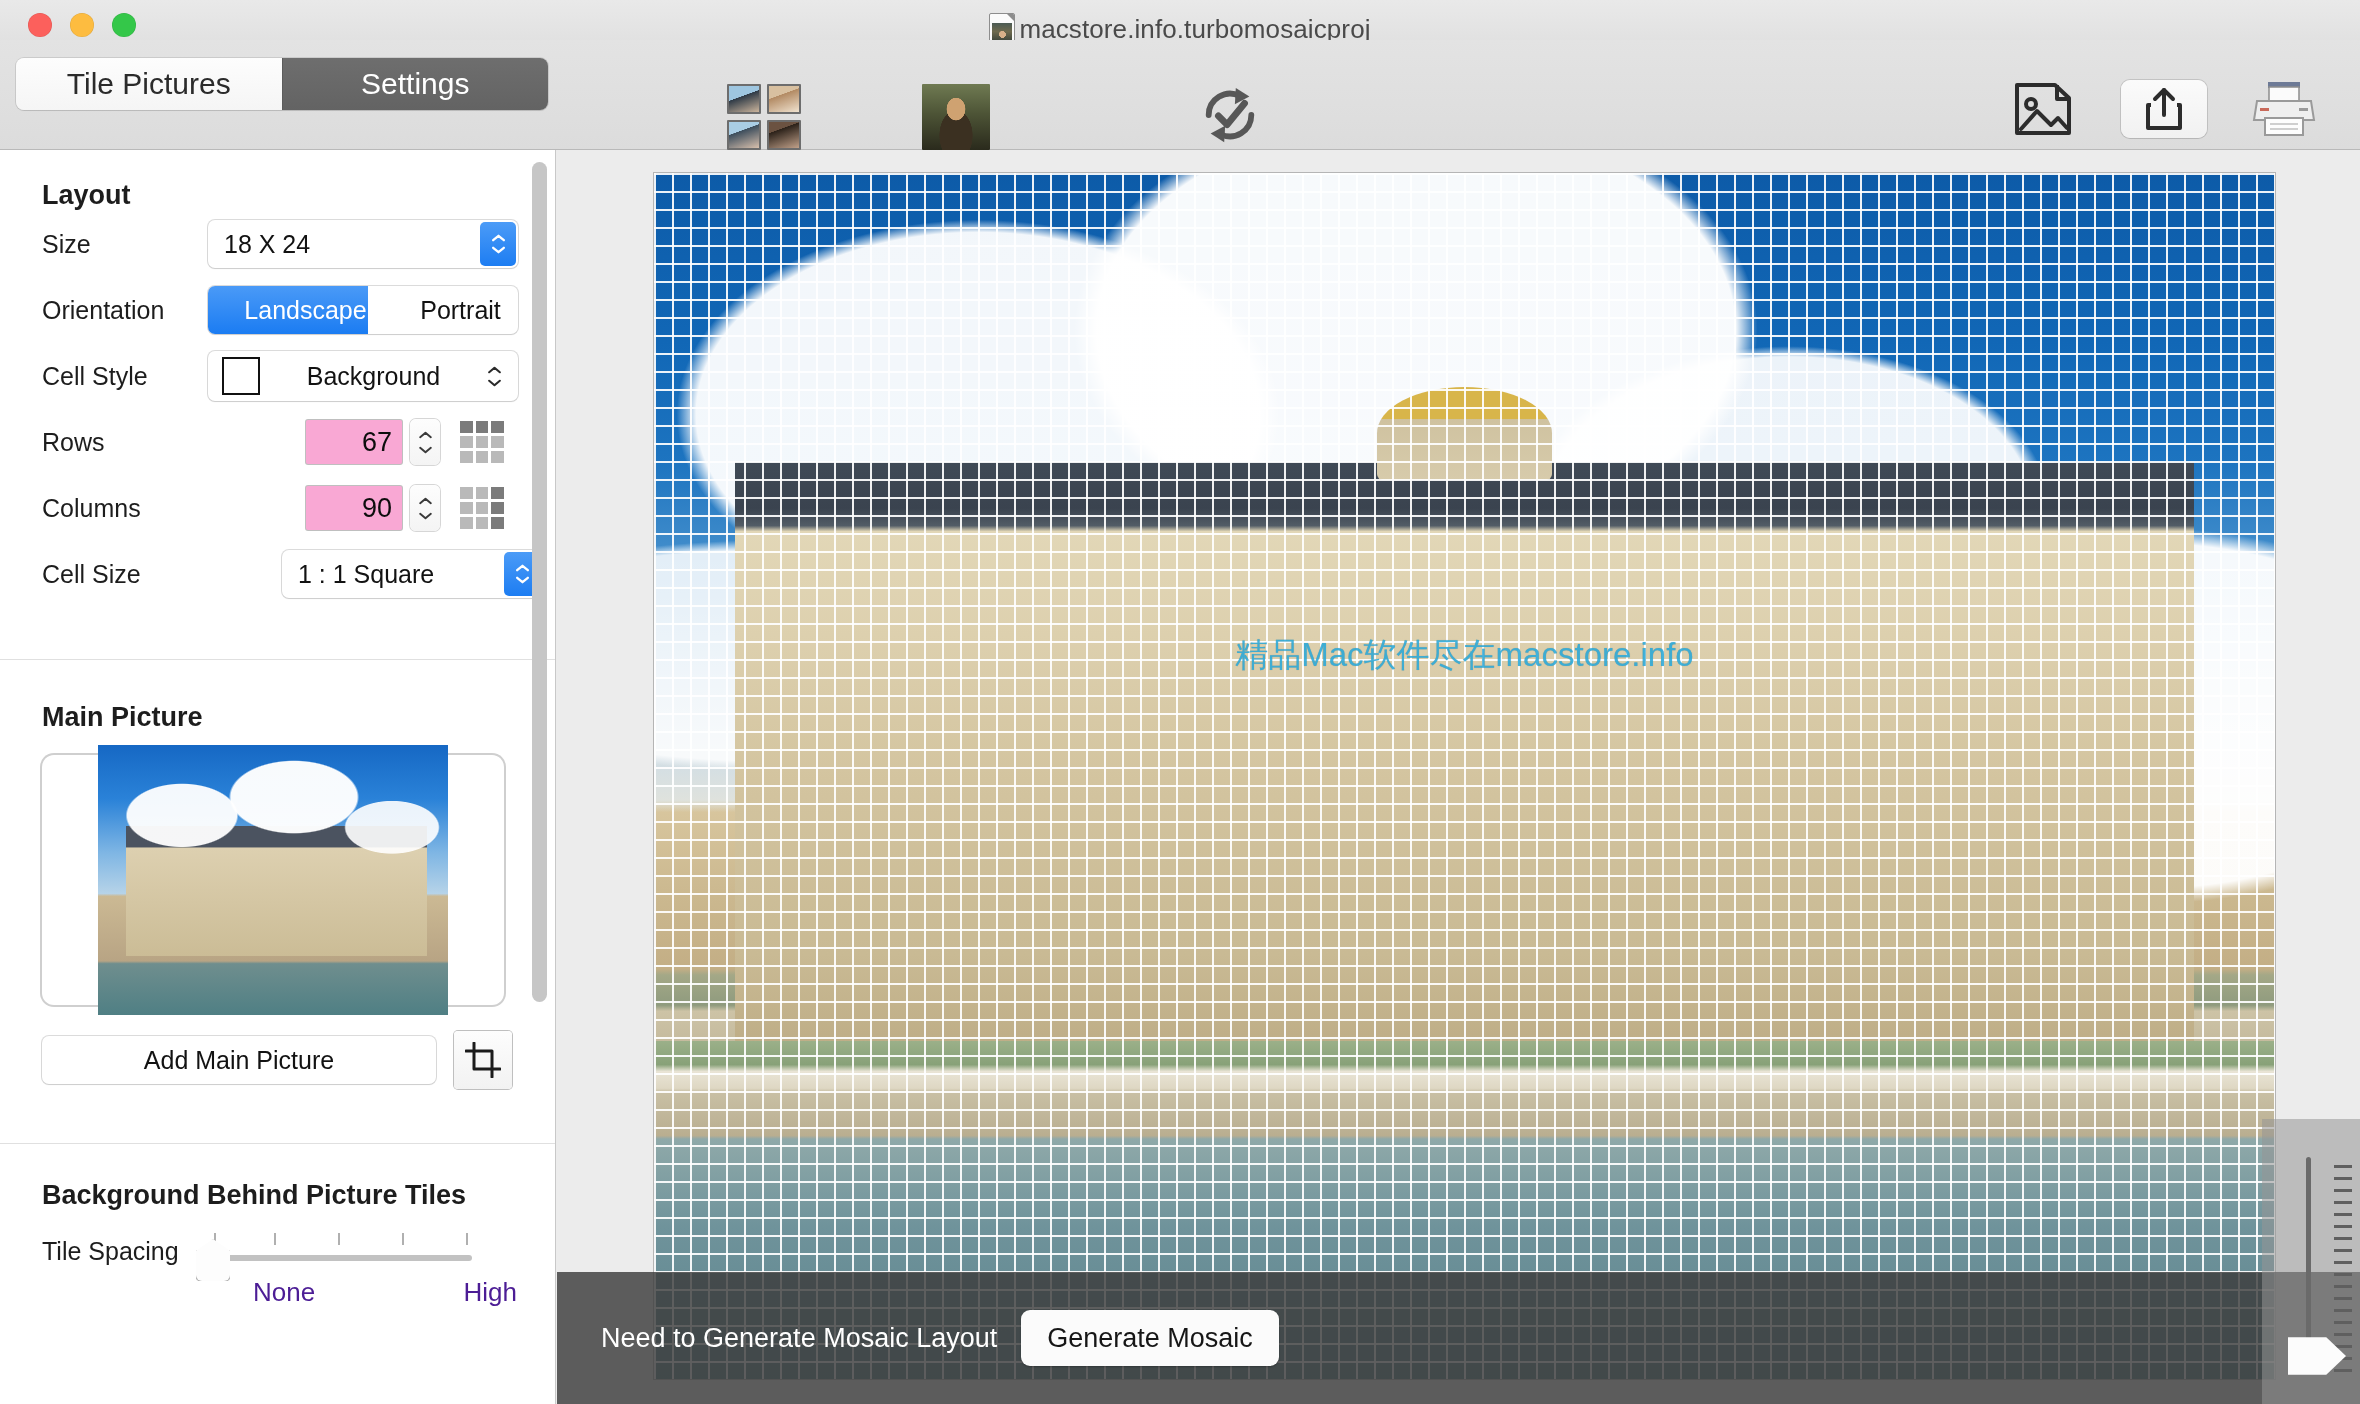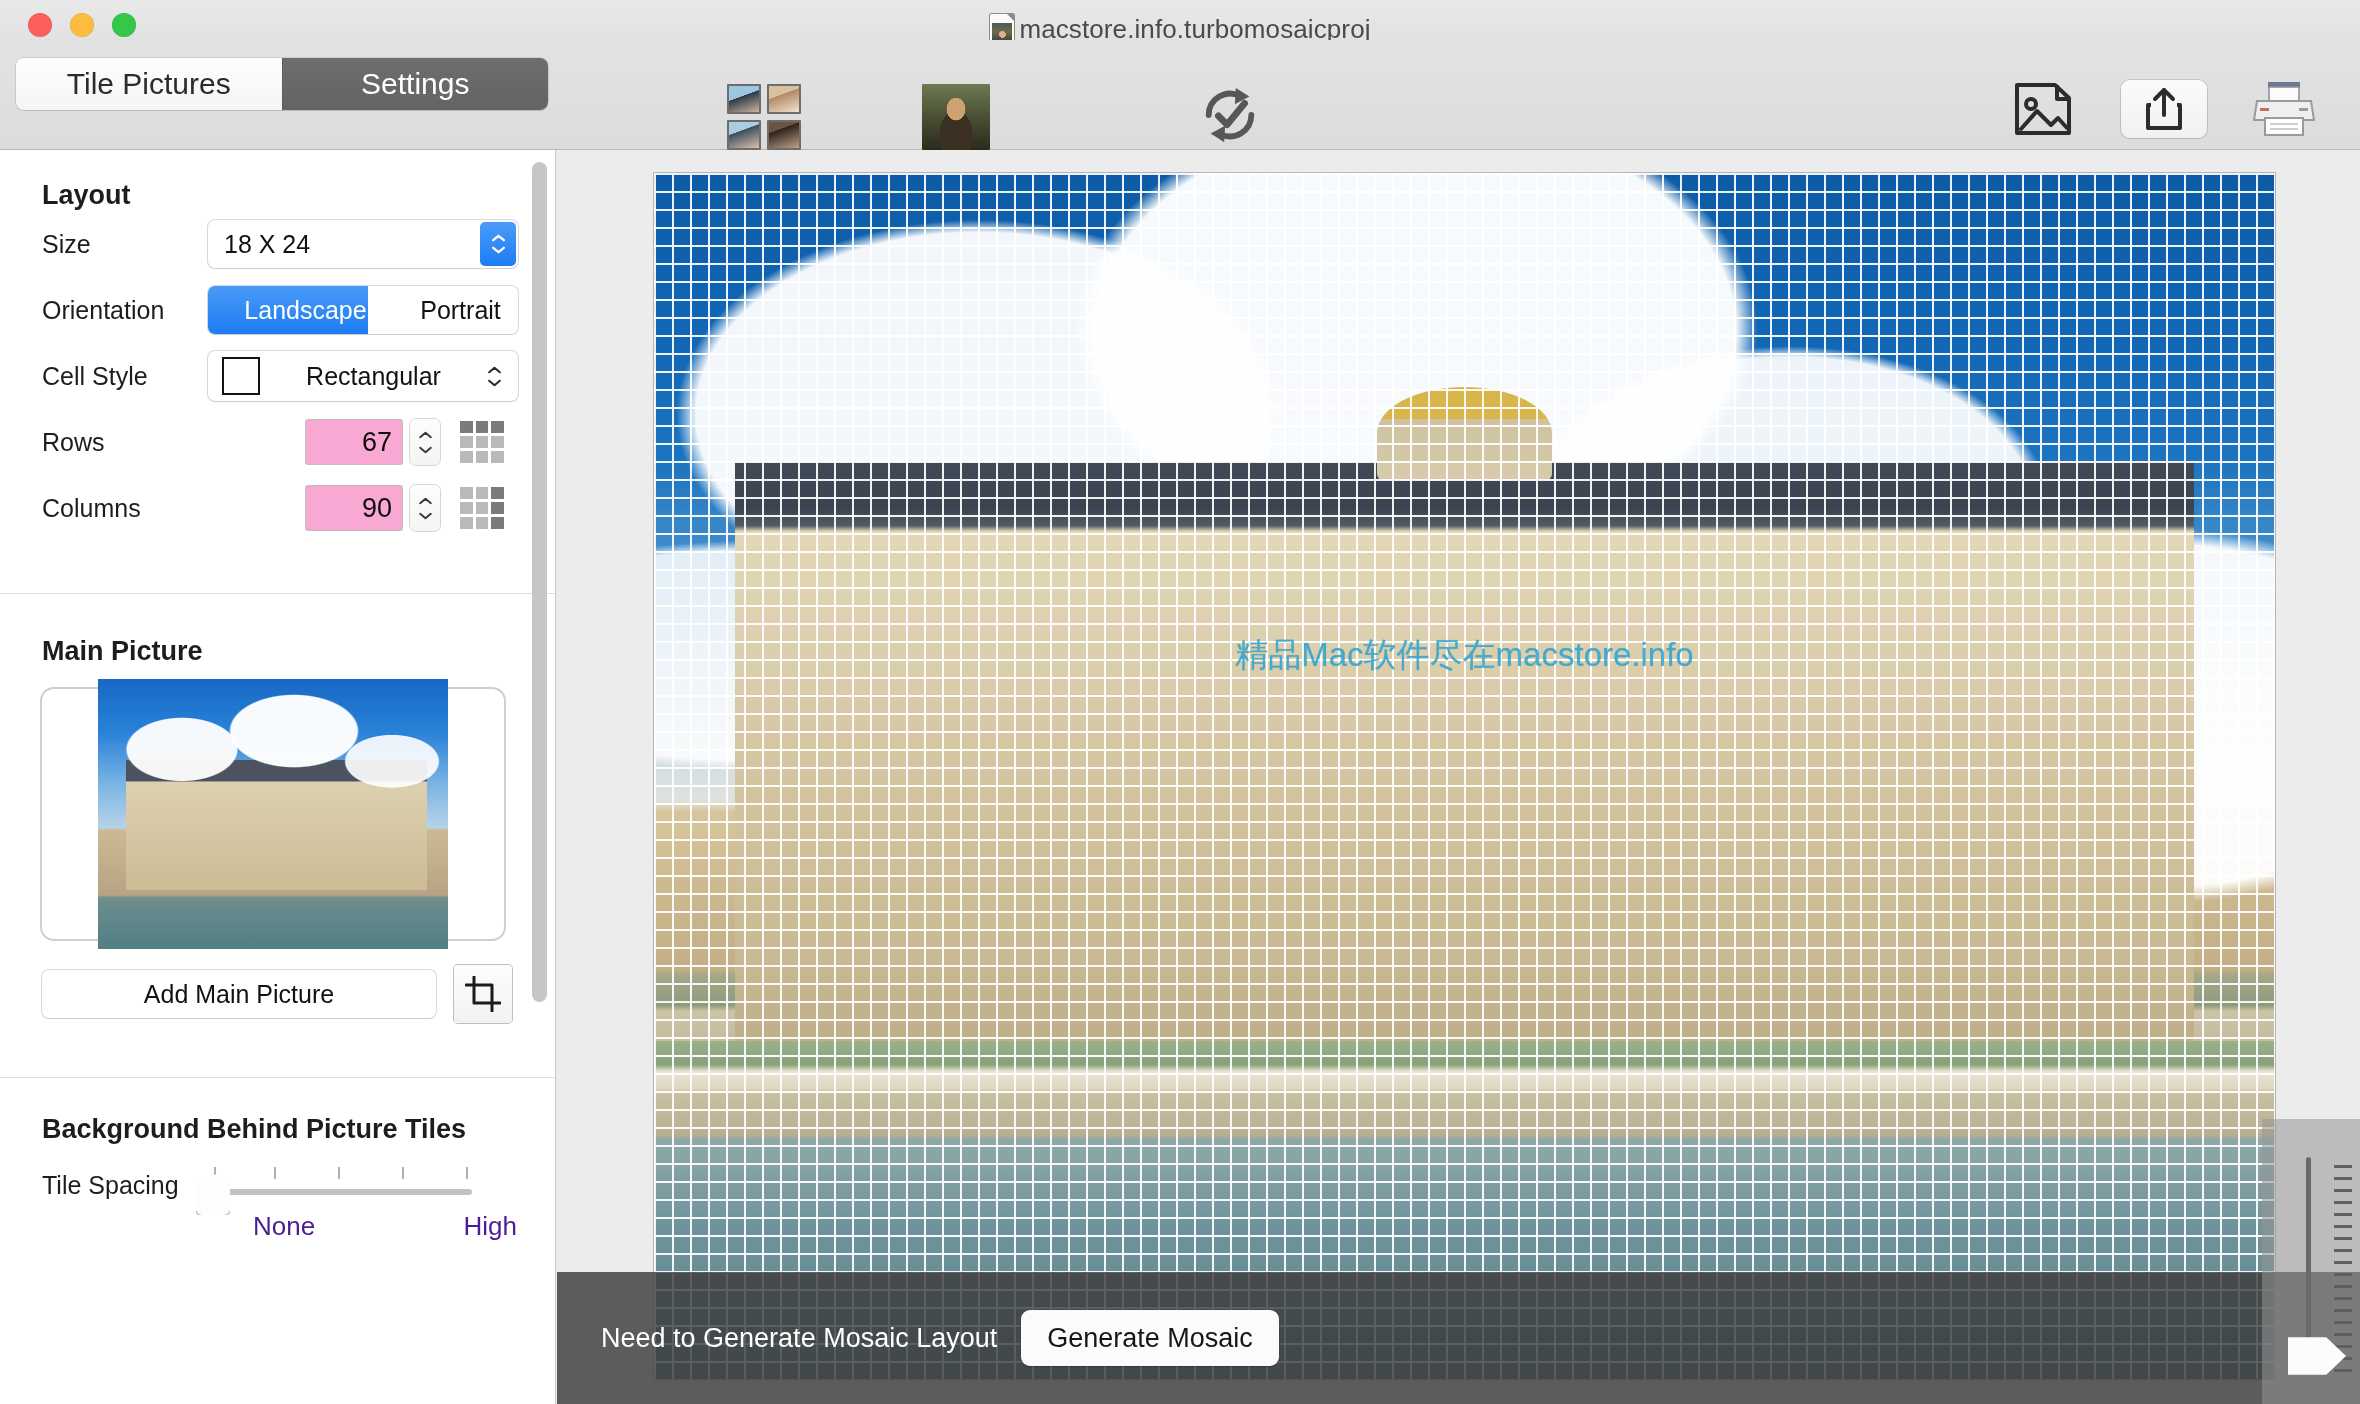--- a/index.html
+++ b/index.html
@@ -510,21 +510,21 @@
         <div class="orient" style="width:310px;">
           <div class="on" style="flex:0 0 160px;">Landscape</div>
           <div style="flex:1;">Portrait</div>
         </div>
       </div>
 
       <div class="row">
         <div class="lbl">Cell Style</div>
         <div class="cellstyle" style="width:310px;">
           <span class="swatch"></span>
-          <span class="ptext">Rectangular</span>
+          <span class="ptext">Background</span>
           <span class="gchev">
             <svg class="chev" viewBox="0 0 16 9">
               <path d="M2 7 L8 2 L14 7" fill="none" stroke="#2a2a2a" stroke-width="2.4" stroke-linecap="round" stroke-linejoin="round"></path>
               </svg>
             <svg class="chev" viewBox="0 0 16 9">
               <path d="M2 2 L8 7 L14 2" fill="none" stroke="#2a2a2a" stroke-width="2.4" stroke-linecap="round" stroke-linejoin="round"></path>
               </svg>
           </span>
         </div>
       </div>
@@ -574,20 +574,36 @@
             <b></b>
               <b></b>
               <b class="d"></b>
             <b></b>
               <b></b>
               <b class="d"></b>
           </div>
         </div>
       </div>
 
+      <div class="row">
+        <div class="lbl">Cell Size</div>
+        <div class="popup" style="width:260px;margin-left:74px;">
+          <span class="ptext">1 : 1 Square</span>
+          <span class="bluebox">
+            <span class="chev-stack">
+              <svg class="chev" viewBox="0 0 16 9">
+                <path d="M2 7 L8 2 L14 7" fill="none" stroke="#fff" stroke-width="2.6" stroke-linecap="round" stroke-linejoin="round"></path>
+                </svg>
+              <svg class="chev" viewBox="0 0 16 9">
+                <path d="M2 2 L8 7 L14 2" fill="none" stroke="#fff" stroke-width="2.6" stroke-linecap="round" stroke-linejoin="round"></path>
+                </svg>
+            </span>
+          </span>
+        </div>
+      </div>
 
       <div style="height:38px;"></div>
       <div class="divider"></div>
     </div>
 
     <div class="section">
       <div class="sec-title" style="padding-top:42px;">Main Picture</div>
 
       <div class="mp-frame">
         <div class="mp-img">

